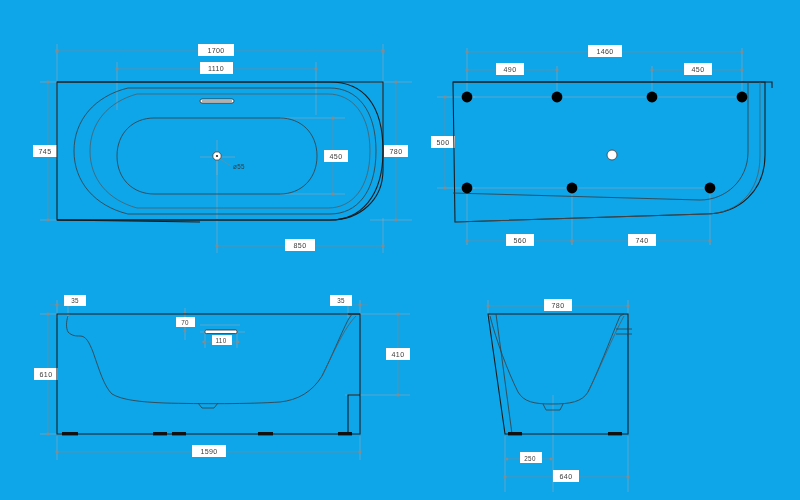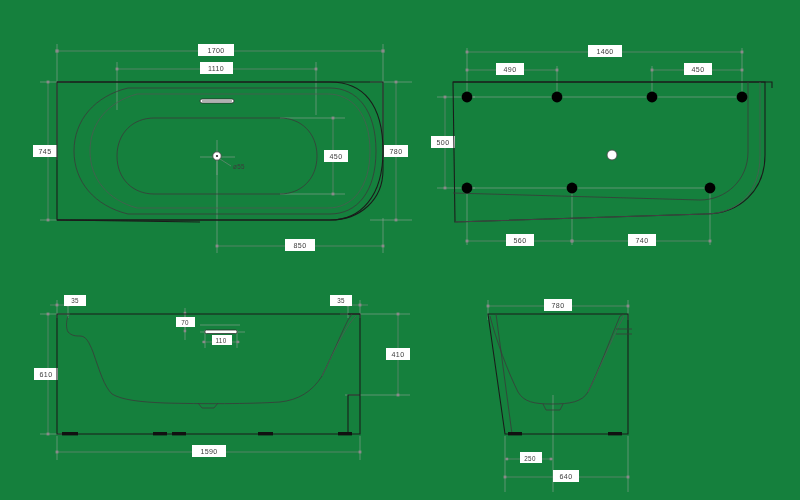--- a/index.html
+++ b/index.html
@@ -11,21 +11,21 @@
   body {
     width: 800px;
     height: 500px;
     overflow: hidden;
     font-family: "Liberation Sans", sans-serif;
   }
   #drawing-sheet {
     position: relative;
     width: 800px;
     height: 500px;
-    background: #15803d;
+    background: #0ea5e9;
   }
   svg.cad {
     display: block;
     width: 800px;
     height: 500px;
   }
   
   .outline      { fill: none; stroke: #1a1a1a; stroke-width: 1.05; }
   .inner        { fill: none; stroke: #3a3a3a; stroke-width: 0.8; }
   .inner2       { fill: none; stroke: #555555; stroke-width: 0.7; }

